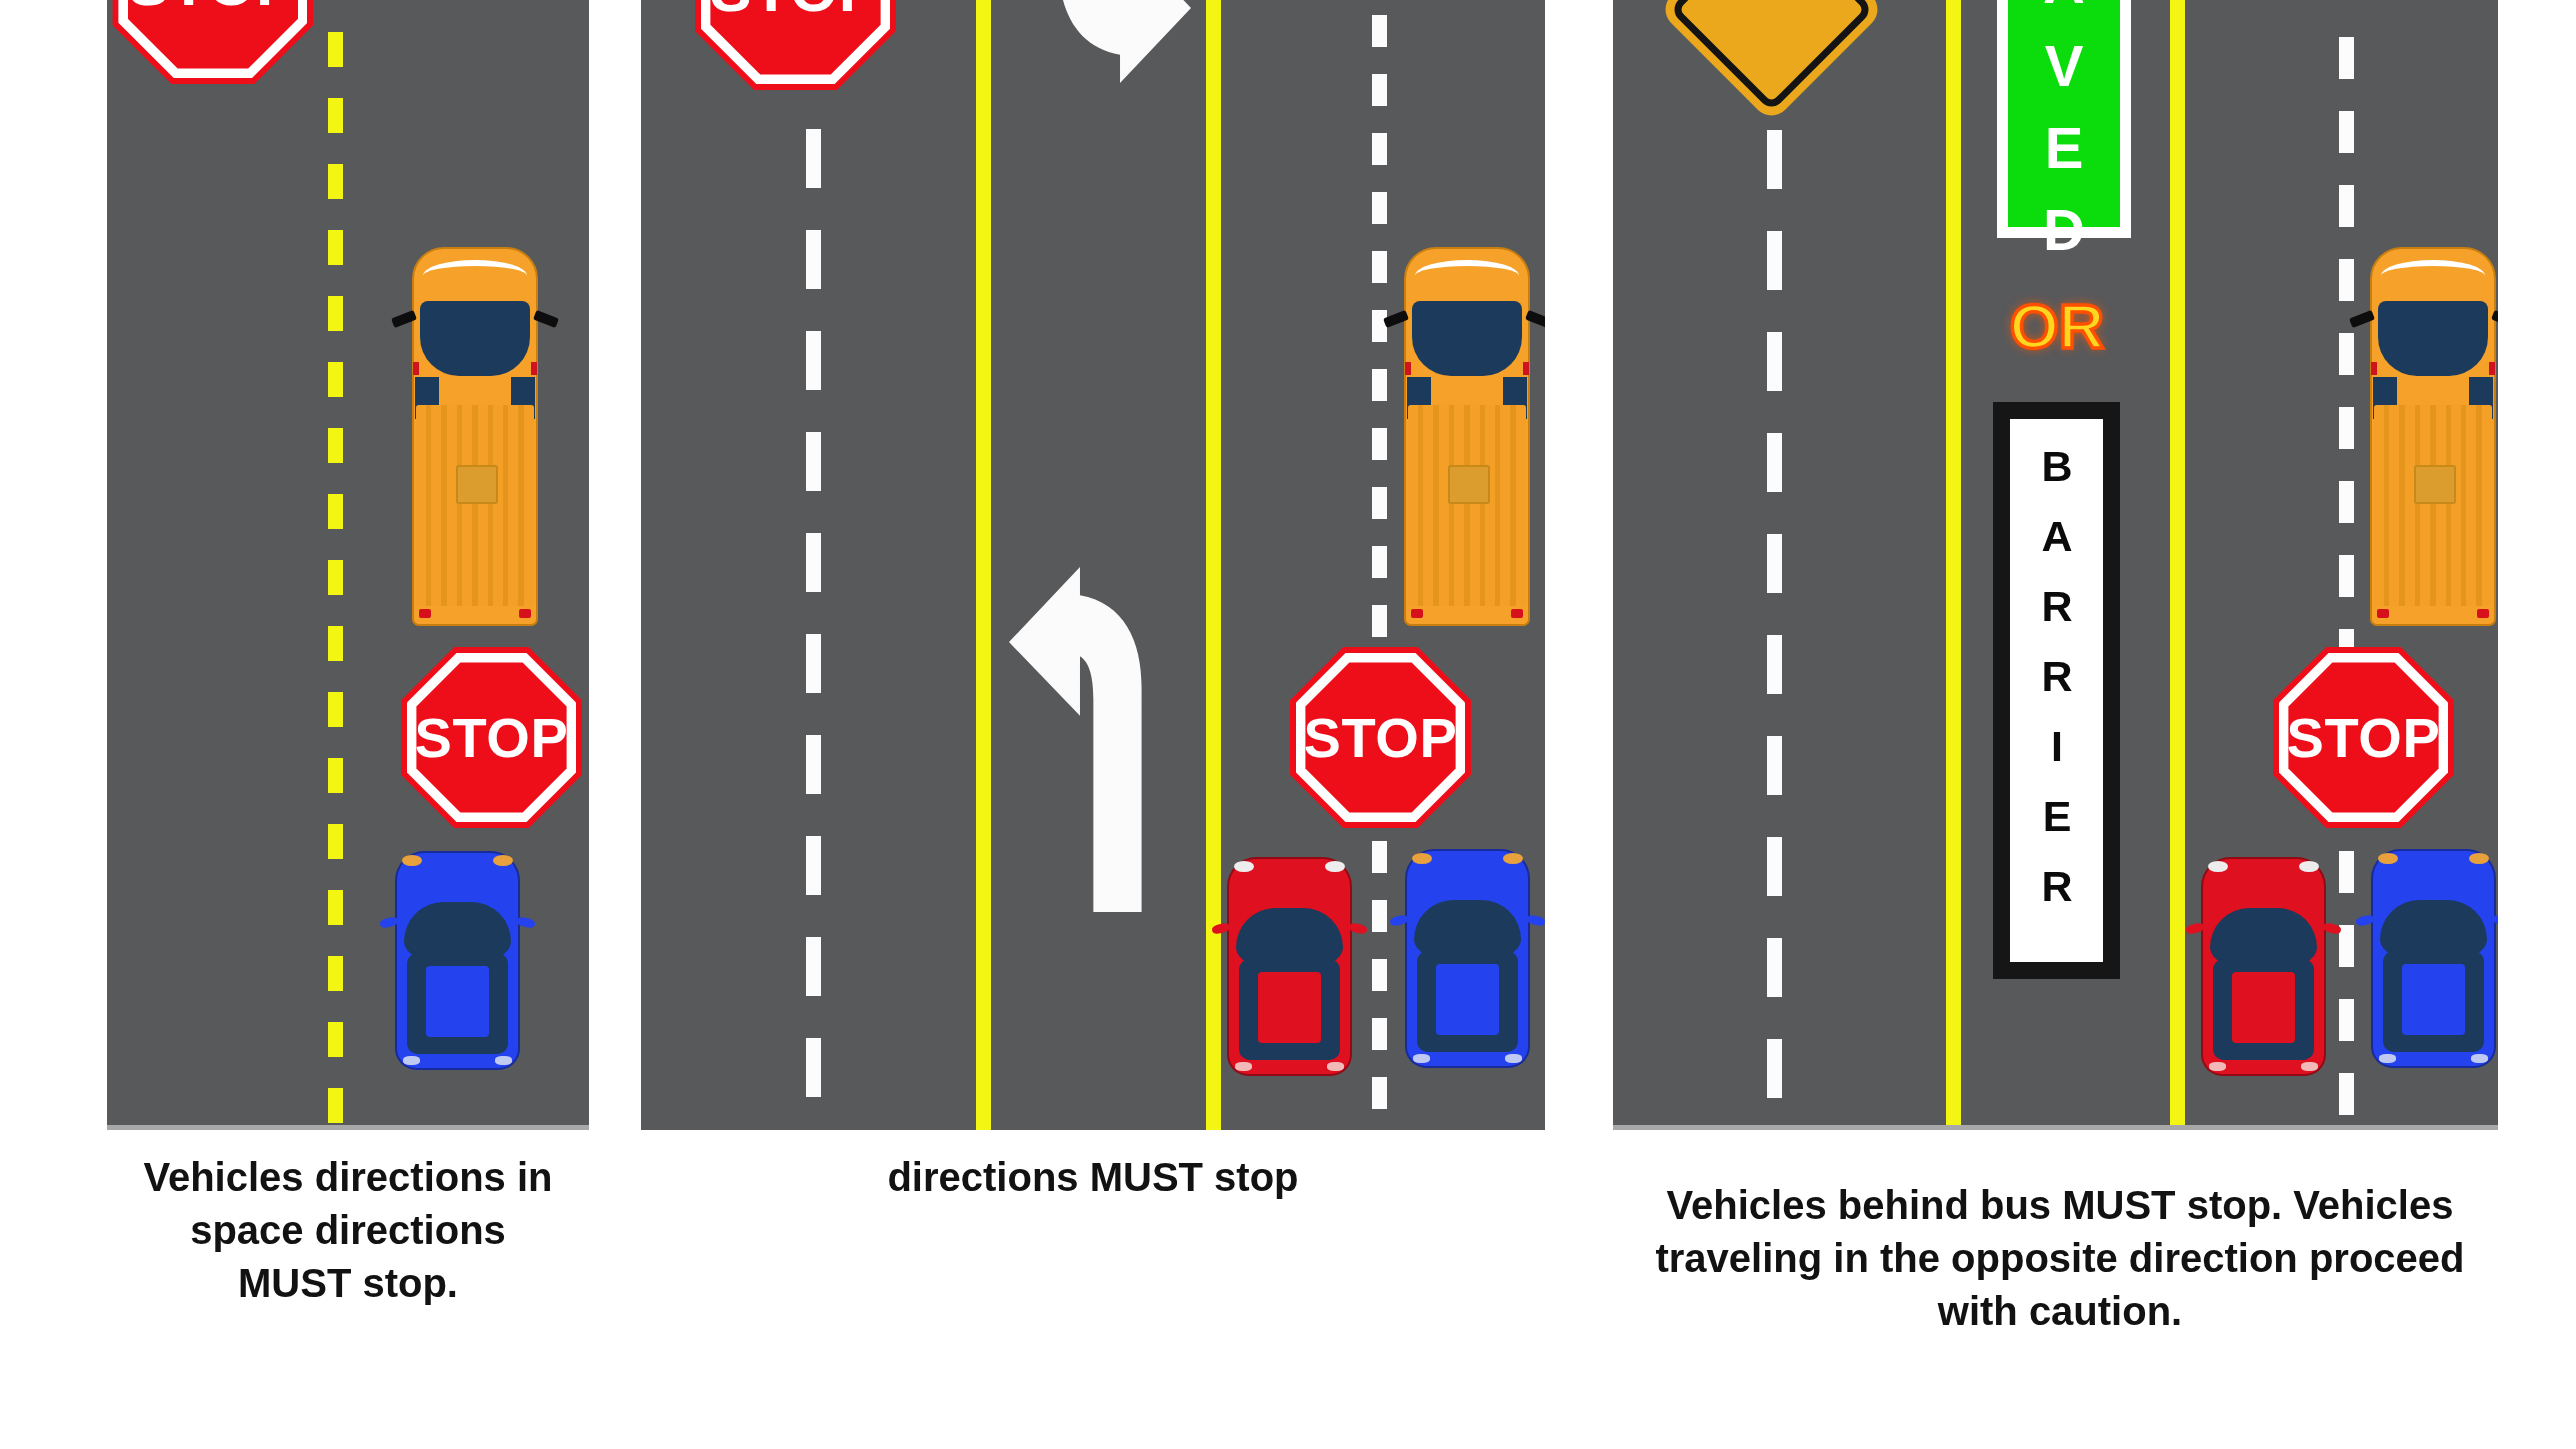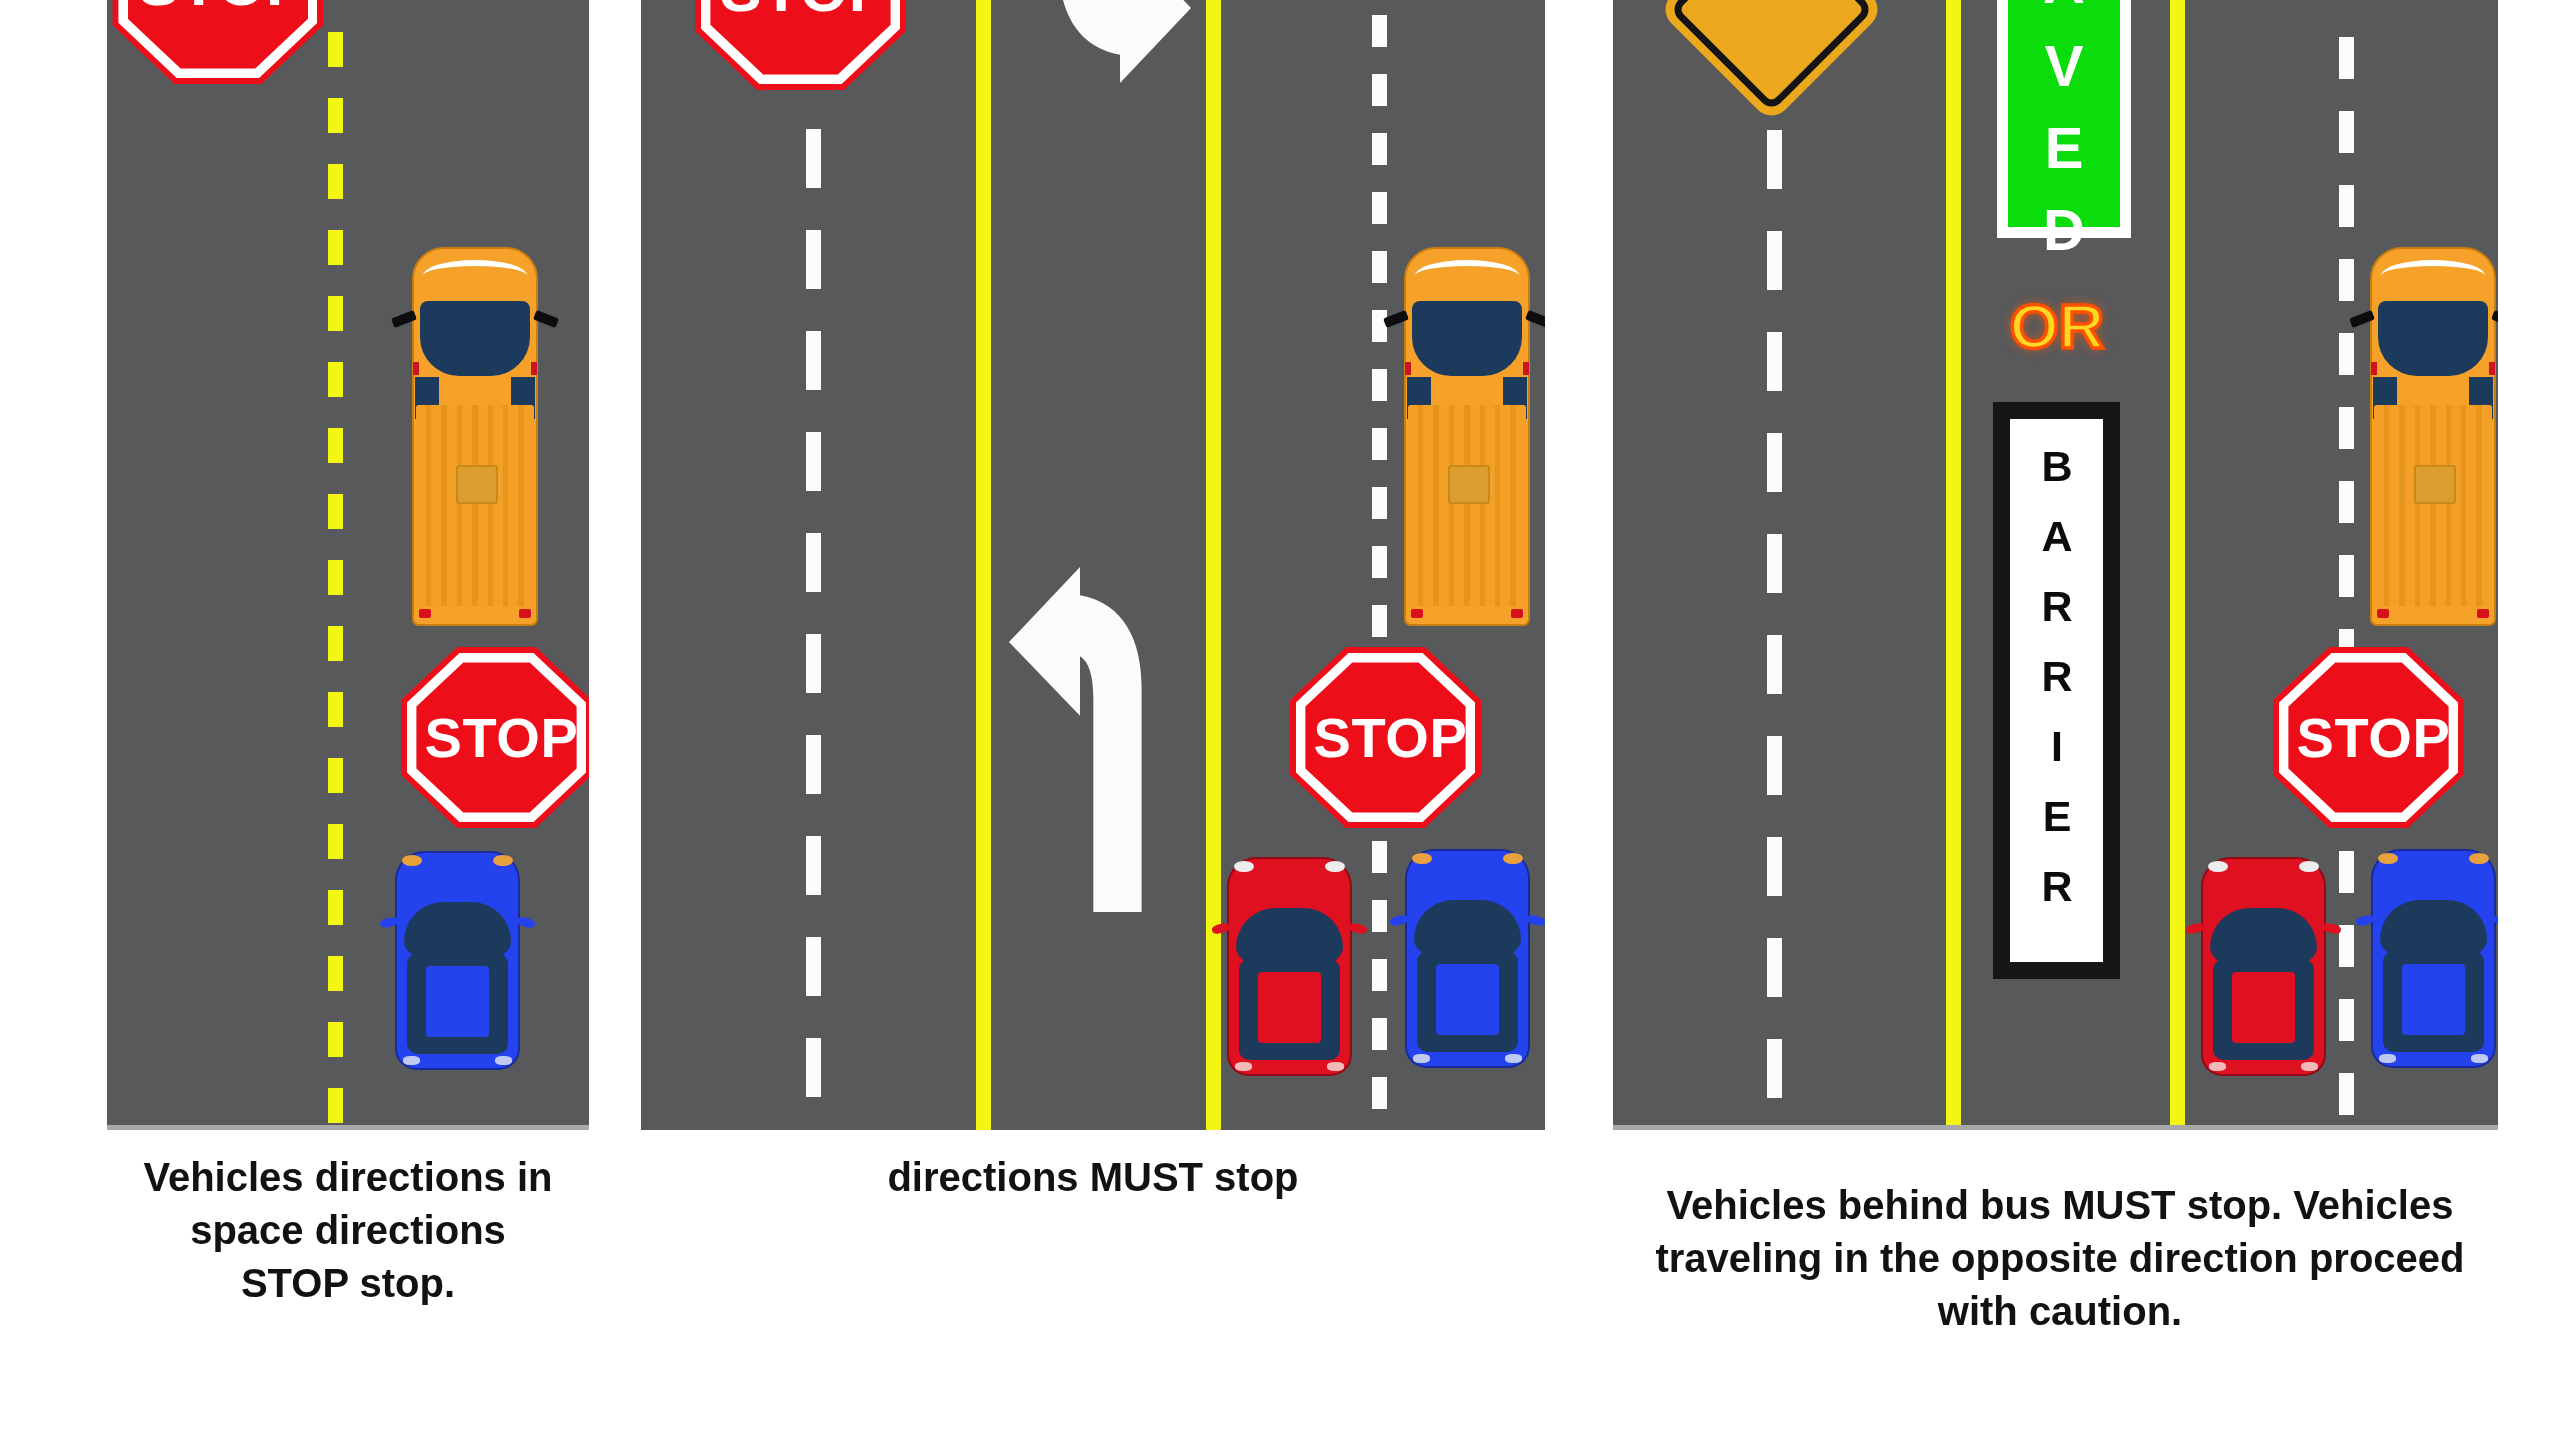--- a/index.html
+++ b/index.html
@@ -16,21 +16,21 @@
   
   .lane-line{position:absolute;width:15.4px;}
   .solid-yellow{top:0;height:1130px;background:var(--yellow-line,#F3F513);}
   .dash{background-repeat:repeat-y;}
   .dash-yellow{background-image:repeating-linear-gradient(to bottom,var(--yellow-line,#F3F513) 0 35px,transparent 35px 66px);}
   .dash-white-long{background-image:repeating-linear-gradient(to bottom,var(--white-line,#fff) 0 59px,transparent 59px 101px);}
   .dash-white-short{background-image:repeating-linear-gradient(to bottom,var(--white-line,#fff) 0 32px,transparent 32px 59px);}
   .dash-white-mid{background-image:repeating-linear-gradient(to bottom,var(--white-line,#fff) 0 42px,transparent 42px 74px);}
 
   
-  .octa{clip-path:polygon(29.29% 0%,70.71% 0%,100% 29.29%,100% 70.71%,70.71% 100%,29.29% 100%,0% 70.71%,0% 29.29%);padding-left:10px;}
+  .octa{clip-path:polygon(29.29% 0%,70.71% 0%,100% 29.29%,100% 70.71%,70.71% 100%,29.29% 100%,0% 70.71%,0% 29.29%);}
   .stop-sign{position:absolute;}
   .stop-sign .l1{position:absolute;inset:0;background:var(--stop-red,#EE0E1A);}
   .stop-sign .l2{position:absolute;inset:6px;background:#ffffff;}
   .stop-sign .l3{position:absolute;inset:15.4px;background:var(--stop-red,#EE0E1A);display:flex;align-items:center;justify-content:center;}
   .stop-sign .stop-txt{color:#fff;font-weight:700;font-size:56px;letter-spacing:0.7px;}
   .stop-sign.big .stop-txt{font-size:62px;}
 
   
   .diamond{position:absolute;width:161px;height:161px;transform:rotate(45deg);
            background:var(--amber-sign,#EBA81C);border-radius:19px;}
@@ -306,21 +306,21 @@
       <div class="rooftop"></div>
       <div class="taillight left"></div>
       <div class="taillight right"></div>
     </div>
     <div class="road-edge"></div>
   </div>
 
   <div class="caption" id="caption-1">
     <div>Vehicles directions in</div>
     <div>space directions</div>
-    <div>STOP stop.</div>
+    <div>MUST stop.</div>
   </div>
 
   <div class="caption" id="caption-2">
     <div>directions MUST stop</div>
   </div>
 
 
   <div class="caption" id="caption-3">
     <div>Vehicles behind bus MUST stop. Vehicles</div>
     <div>traveling in the opposite direction proceed</div>

